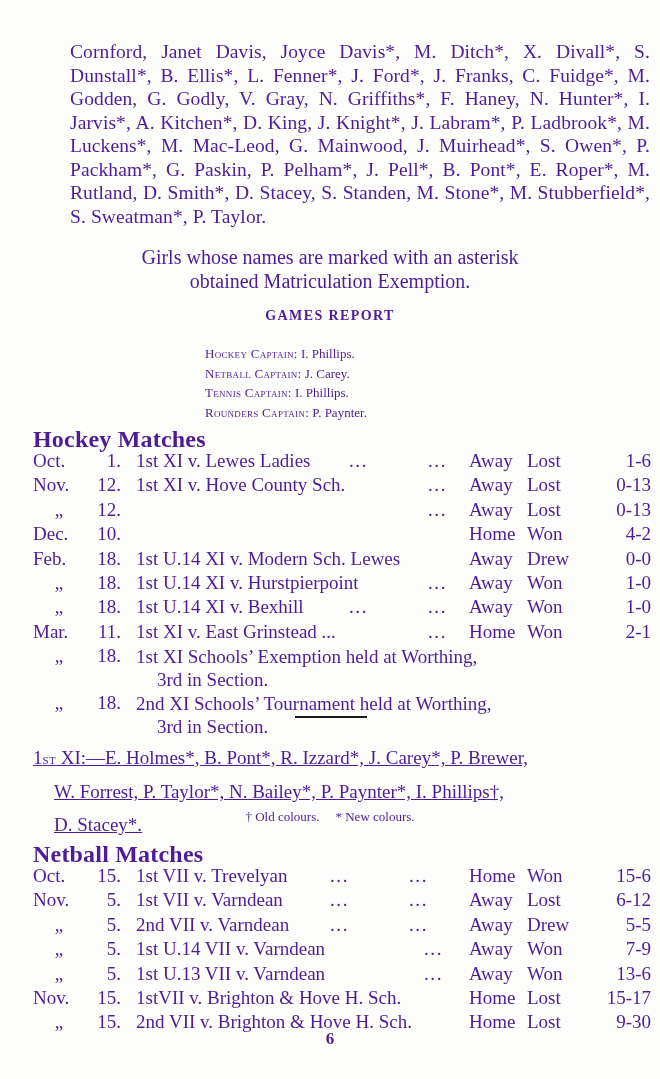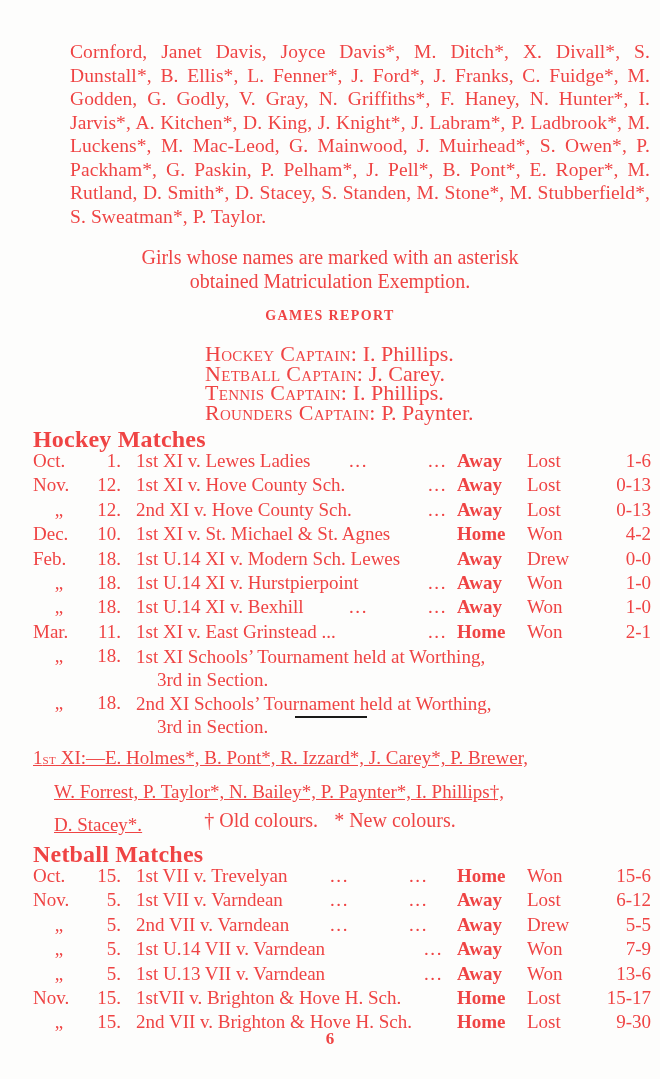--- a/index.html
+++ b/index.html
@@ -6,21 +6,21 @@
     margin: 0;
     padding: 0;
     background: #ffffff;
   }
   .page {
     position: relative;
     width: 660px;
     height: 1079px;
     background: #fdfdfc;
     font-family: "Liberation Serif", "DejaVu Serif", serif;
-    color: #ef4444;
+    color: #4c1d95;
     overflow: hidden;
   }
 
   
   .para {
     position: absolute;
     font-size: 19.5px;
     line-height: 23.5px;
     text-align: justify;
     text-align-last: left;
@@ -40,21 +40,21 @@
     font-size: 14px;
     font-weight: bold;
     letter-spacing: 1.4px;
   }
 
   
   .captains {
     position: absolute;
     left: 0;
     width: 548px;
-    font-size: 22px;
+    font-size: 13px;
     line-height: 19.6px;
   }
   .captain-row {
     display: block;
     white-space: nowrap;
     padding-left: 205px;
   }
   .sc {
     font-variant: small-caps;
     letter-spacing: 0.3px;
@@ -105,22 +105,21 @@
   .m-fill1 {
     position: absolute;
     letter-spacing: 1.6px;
   }
   .m-fill2 {
     position: absolute;
     letter-spacing: 1.6px;
   }
   .m-venue {
     position: absolute;
-    left: 457px;
-    font-weight: bold;
+    left: 469px;
   }
   .m-result {
     position: absolute;
     left: 527px;
   }
   .m-score {
     position: absolute;
     left: 568px;
     width: 83px;
     text-align: right;
@@ -157,21 +156,21 @@
     text-decoration: underline;
   }
   .teamlist .hang {
     display: block;
   }
 
   .colours-key {
     position: absolute;
     width: 100%;
     text-align: center;
-    font-size: 20px;
+    font-size: 13px;
   }
   .colours-key .gap {
     display: inline-block;
     width: 16px;
   }
 
   .page-number {
     position: absolute;
     width: 100%;
     text-align: center;
@@ -230,30 +229,28 @@
         <span class="m-day">12.</span>
         <span class="m-desc">1st XI v. Hove County Sch.</span>
         <span class="m-fill2" style="left:428px;">...</span>
         <span class="m-venue">Away</span>
         <span class="m-result">Lost</span>
         <span class="m-score">0-13</span>
       </div>
       <div class="match-row">
         <span class="m-month ditto">„</span>
         <span class="m-day">12.</span>
-        <span class="m-desc">2nd XI v. Hove County Sch.</span>
         <span class="m-fill2" style="left:428px;">...</span>
         <span class="m-venue">Away</span>
         <span class="m-result">Lost</span>
         <span class="m-score">0-13</span>
       </div>
       <div class="match-row">
         <span class="m-month">Dec.</span>
         <span class="m-day">10.</span>
-        <span class="m-desc">1st XI v. St. Michael &amp; St. Agnes</span>
         <span class="m-venue">Home</span>
         <span class="m-result">Won</span>
         <span class="m-score">4-2</span>
       </div>
       <div class="match-row">
         <span class="m-month">Feb.</span>
         <span class="m-day">18.</span>
         <span class="m-desc">1st U.14 XI v. Modern Sch. Lewes</span>
         <span class="m-venue">Away</span>
         <span class="m-result">Drew</span>
@@ -283,21 +280,21 @@
         <span class="m-day">11.</span>
         <span class="m-desc">1st XI v. East Grinstead ...</span>
         <span class="m-fill2" style="left:428px;">...</span>
         <span class="m-venue">Home</span>
         <span class="m-result">Won</span>
         <span class="m-score">2-1</span>
       </div>
       <div class="match-row" style="height: 47px;">
         <span class="m-month ditto">„</span>
         <span class="m-day">18.</span>
-        <span class="m-wide">1st XI Schools’ Tournament held at Worthing,</span>
+        <span class="m-wide">1st XI Schools’ Exemption held at Worthing,</span>
         <span class="m-cont" style="top:23.5px;">3rd in Section.</span>
       </div>
       <div class="match-row" style="height: 47px;">
         <span class="m-month ditto">„</span>
         <span class="m-day">18.</span>
         <span class="m-wide">2nd XI Schools’ Tournament held at Worthing,</span>
         <span class="m-cont" style="top:23.5px;">3rd in Section.</span>
       </div>
     </div>
 

